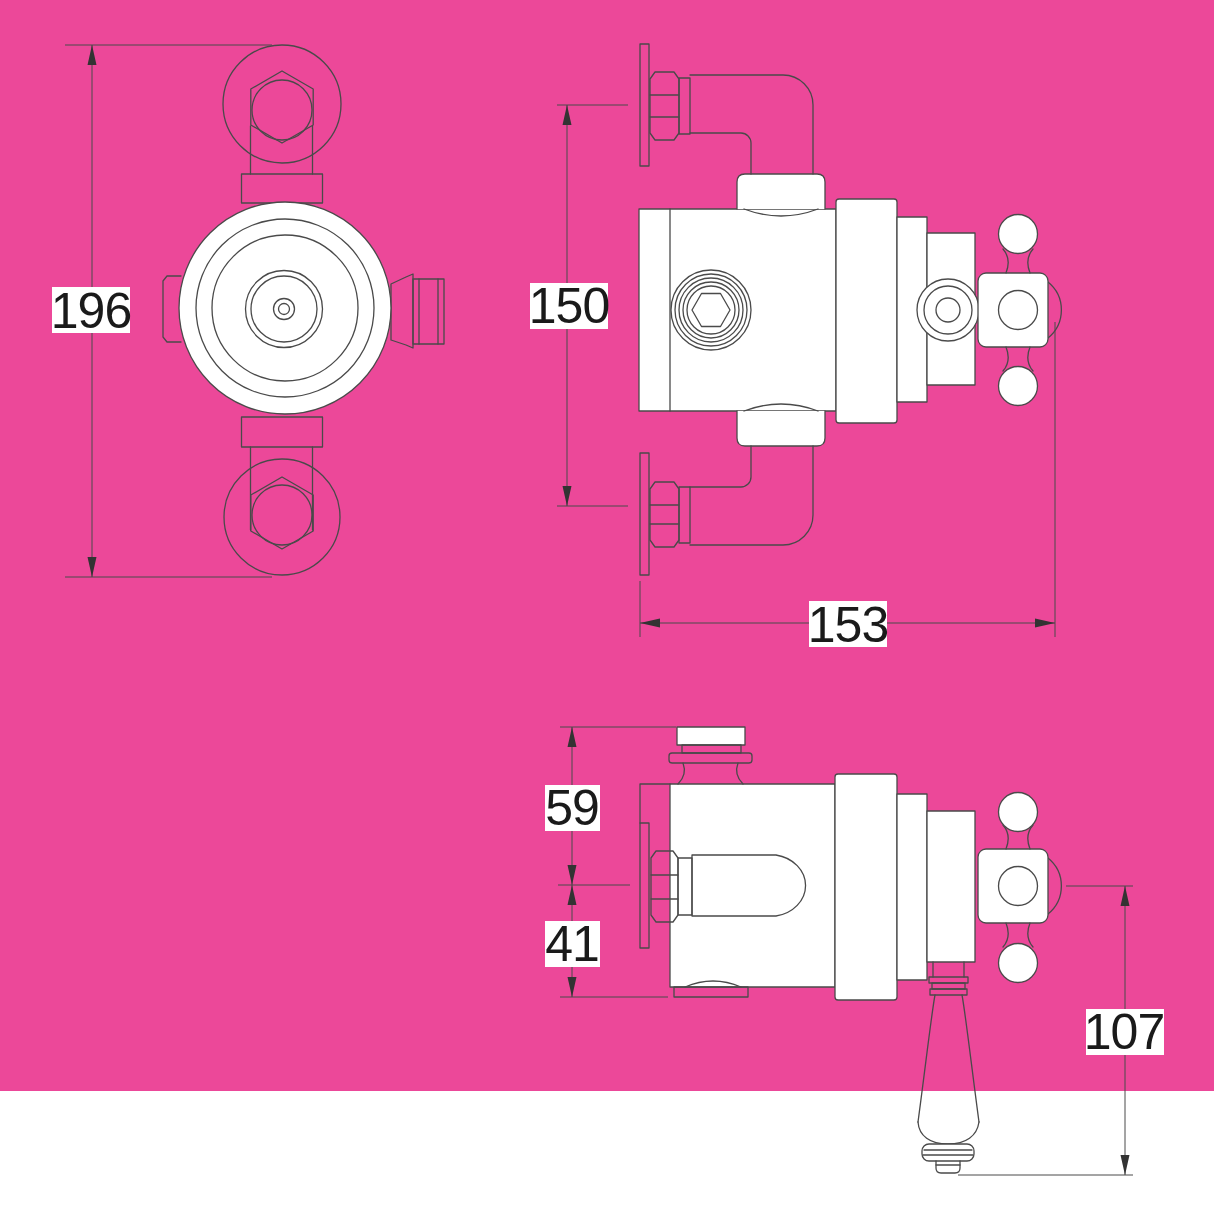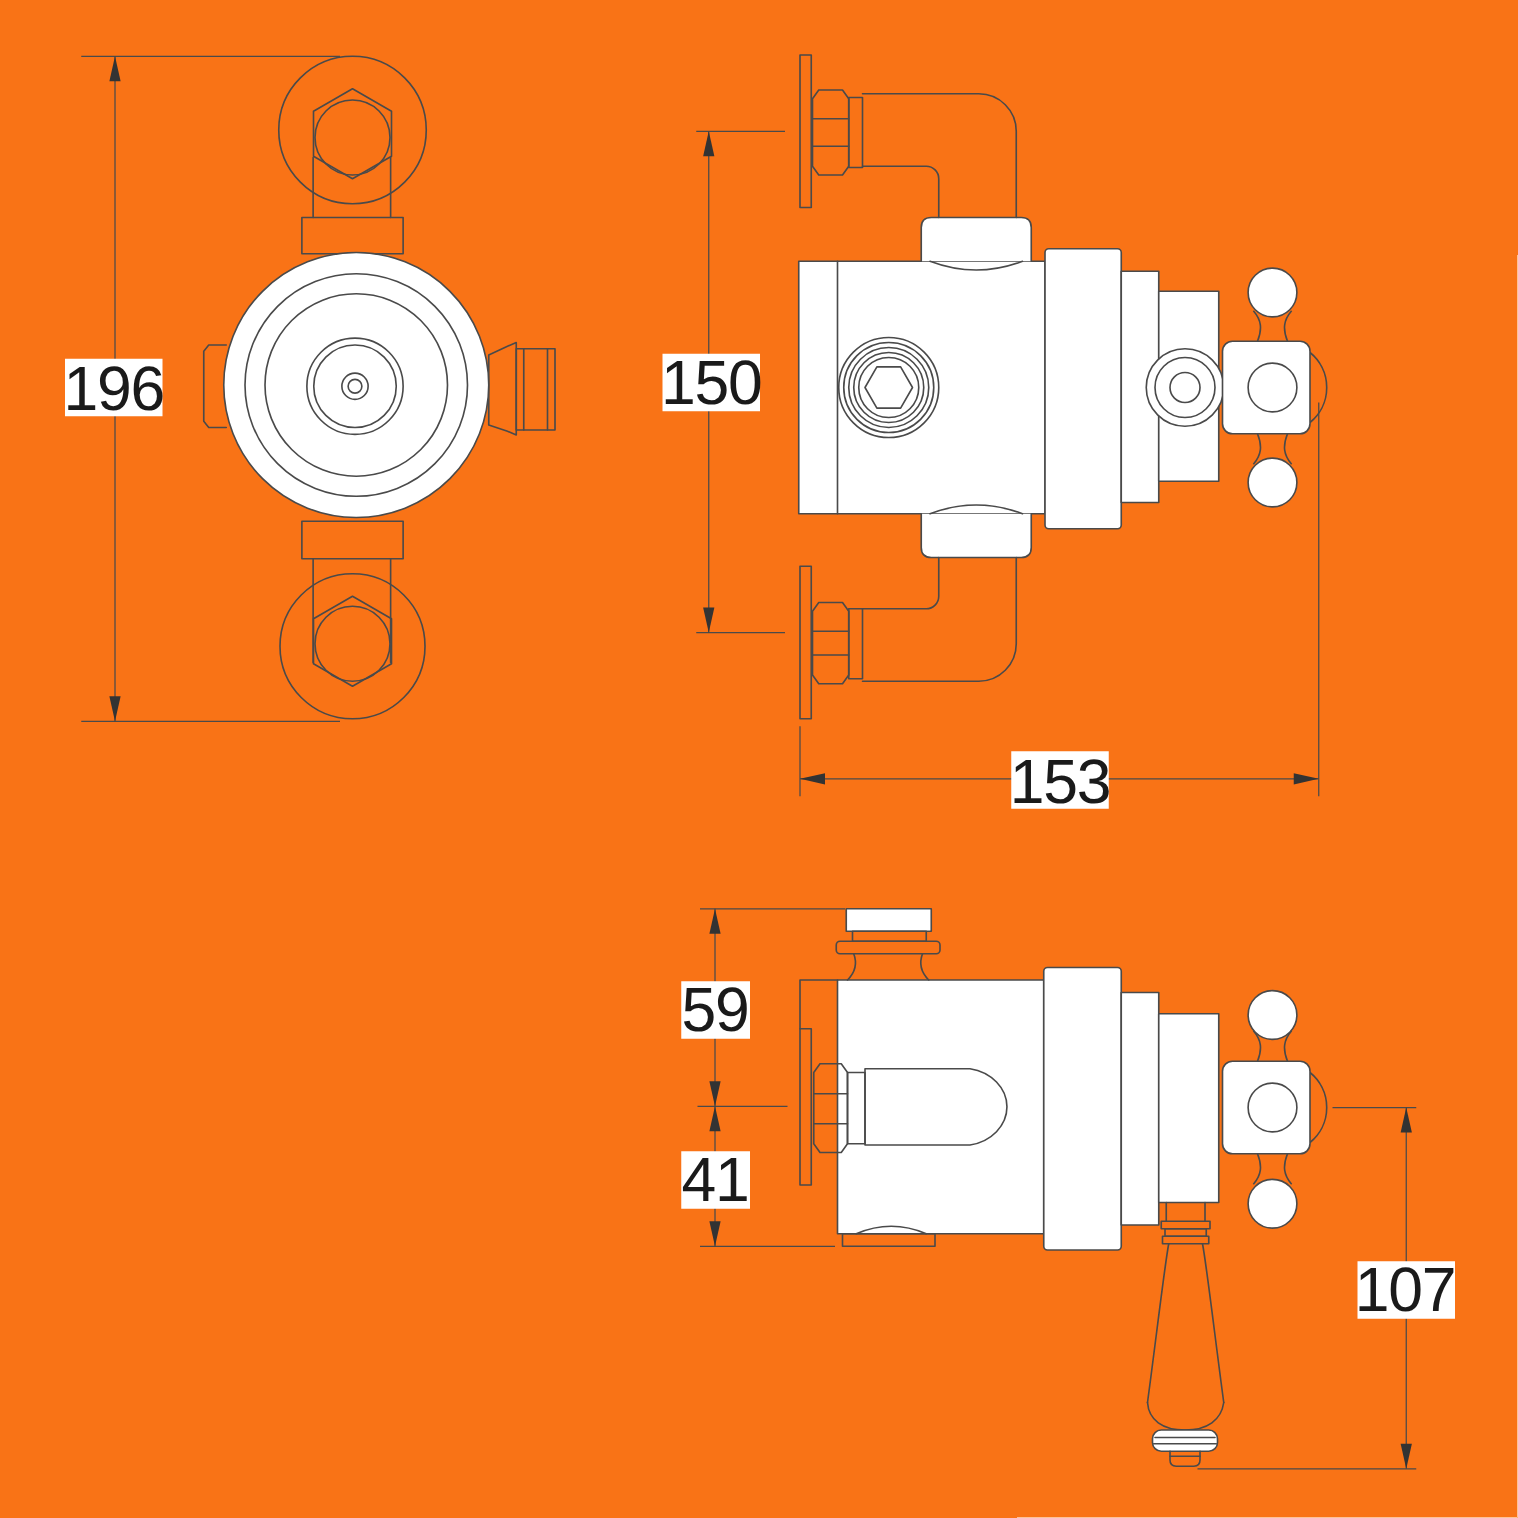--- a/index.html
+++ b/index.html
@@ -6,22 +6,22 @@
     margin: 0;
     padding: 0;
     background: #ffffff;
     width: 1214px;
     height: 1214px;
     font-family: "Liberation Sans", sans-serif;
   }
   .sheet {
     position: relative;
     width: 1214px;
-    height: 1214px;
-    background: #f97316;
+    height: 1091px;
+    background: #ec4899;
   }
   svg { display: block; }
   .ln   { stroke: #4a4a4a; stroke-width: 1.3; fill: none; stroke-linejoin: round; stroke-linecap: round; }
   .lnw  { stroke: #4a4a4a; stroke-width: 1.3; fill: #ffffff; stroke-linejoin: round; }
   .occ  { fill: #ffffff; stroke: none; }
   .dim  { stroke: #4a4a4a; stroke-width: 1; fill: none; }
   .arr  { fill: #333333; stroke: none; }
   .dimbg { fill: #ffffff; stroke: none; }
   .dimtxt {
     font-family: "Liberation Sans", sans-serif;

